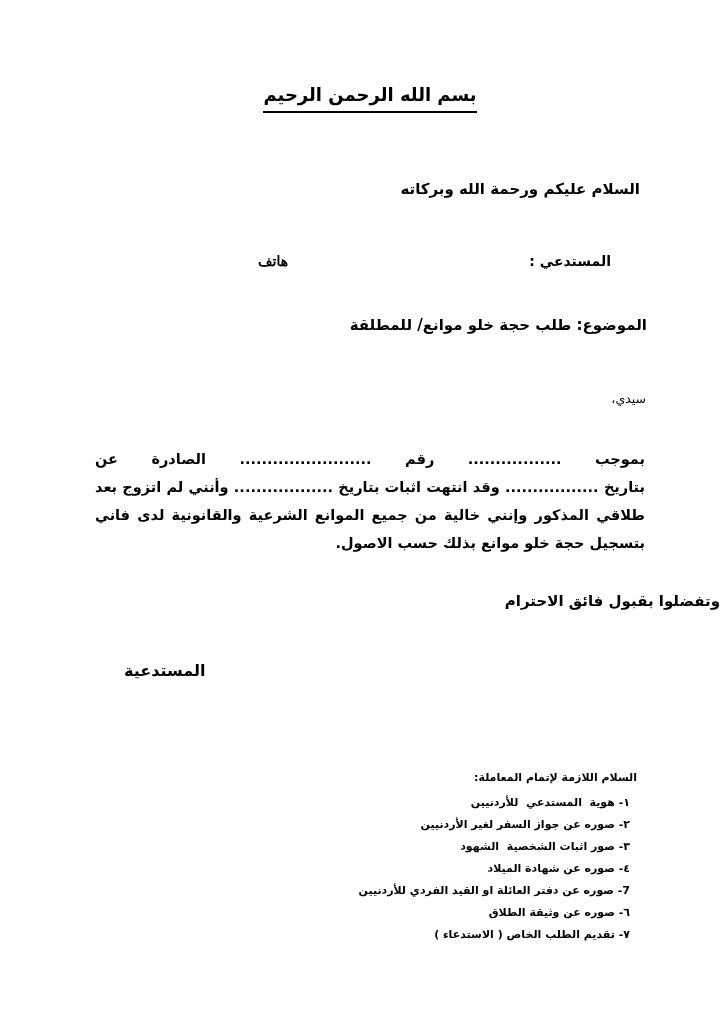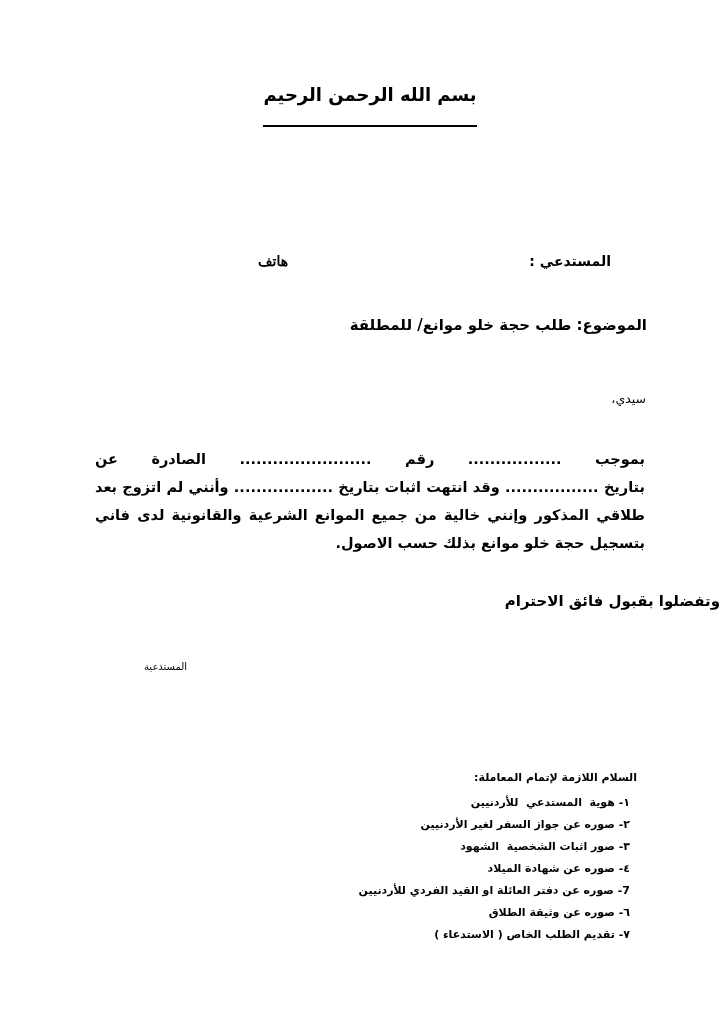--- a/index.html
+++ b/index.html
@@ -18,21 +18,21 @@
   .abs { position: absolute; }
 
   
   .basmala {
     top: 84px; left: 16px; right: 0;
     text-align: center;
     font-size: 18px; font-weight: bold;
   }
   .basmala .underlined {
     border-bottom: 2px solid #000;
-    padding-bottom: 20px;
+    padding-bottom: 6px;
   }
 
   
   .qadi-line {
     top: 141px; right: 81px; width: 511px;
     font-size: 16px; font-weight: bold;
     text-align: justify; text-align-last: justify;
     height: 26px; overflow: hidden; line-height: 26px;
   }
 
@@ -75,22 +75,22 @@
   .just { text-align: justify; text-align-last: justify; }
   .end-line { text-align: right; }
   .dots { letter-spacing: 0.5px; }
 
   .closing-line {
     top: 592px; left: 0; right: 4px;
     font-size: 15px; font-weight: bold;
   }
 
   .signer-title {
-    top: 661px; left: 144px;
-    font-size: 10px; font-weight: normal;
+    top: 661px; left: 124px;
+    font-size: 16px; font-weight: bold;
     white-space: nowrap;
   }
 
   
   .docs {
     top: 768px; right: 87px;
     text-align: right;
     font-size: 11px; font-weight: bold;
   }
   .docs-heading { height: 25px; line-height: 20px; white-space: nowrap; }
@@ -99,20 +99,21 @@
 </head>
 <body>
 
 <div class="page">
 
   <div class="abs basmala">
     <span class="underlined">بسم الله الرحمن الرحيم</span>
   </div>
 
 
+  <div class="abs salam-line">السلام عليكم ورحمة الله وبركاته</div>
 
   <div class="abs applicant-label">المستدعي :</div>
   <div class="abs phone-label">هاتف</div>
 
   <div class="abs subject-line">الموضوع: طلب حجة خلو موانع/ للمطلقة</div>
 
   <div class="abs salutation">سيدي،</div>
 
 
   <div class="abs bodyline just" style="top:446px">

